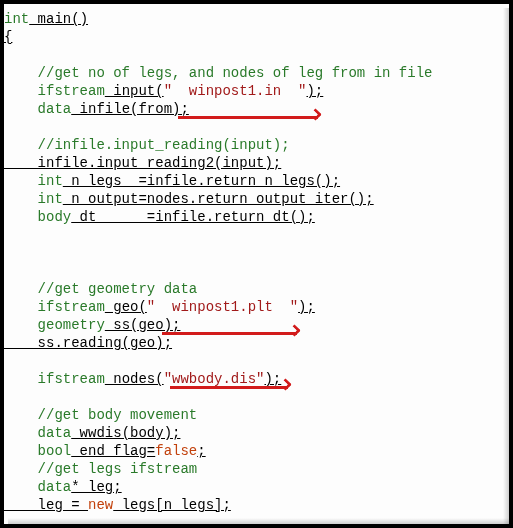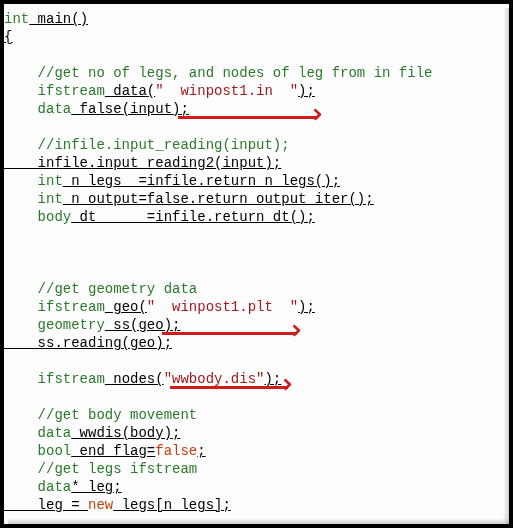--- a/index.html
+++ b/index.html
@@ -68,27 +68,27 @@
   }
 </style>
 </head>
 <body>
 
 <div class="frame">
 <div class="code"><span class="kw-type">int</span><span class="plain"> main()</span>
 <span class="plain">{</span>
 
 <span class="comment">    //get no of legs, and nodes of leg from in file</span>
-<span class="kw-type">    ifstream</span><span class="plain"> data(</span><span class="string">"  winpost1.in  "</span><span class="plain">);</span>
-<span class="kw-type">    data</span><span class="plain"> false(input);</span>
+<span class="kw-type">    ifstream</span><span class="plain"> input(</span><span class="string">"  winpost1.in  "</span><span class="plain">);</span>
+<span class="kw-type">    data</span><span class="plain"> infile(from);</span>
 
 <span class="comment">    //infile.input_reading(input);</span>
 <span class="plain">    infile.input_reading2(input);</span>
 <span class="kw-type">    int</span><span class="plain"> n_legs  =infile.return_n_legs();</span>
-<span class="kw-type">    int</span><span class="plain"> n_output=false.return_output_iter();</span>
+<span class="kw-type">    int</span><span class="plain"> n_output=nodes.return_output_iter();</span>
 <span class="kw-type">    body</span><span class="plain"> dt      =infile.return_dt();</span>
 
 
 
 <span class="comment">    //get geometry data</span>
 <span class="kw-type">    ifstream</span><span class="plain"> geo(</span><span class="string">"  winpost1.plt  "</span><span class="plain">);</span>
 <span class="kw-type">    geometry</span><span class="plain"> ss(geo);</span>
 <span class="plain">    ss.reading(geo);</span>
 
 <span class="kw-type">    ifstream</span><span class="plain"> nodes(</span><span class="string">"wwbody.dis"</span><span class="plain">);</span>

